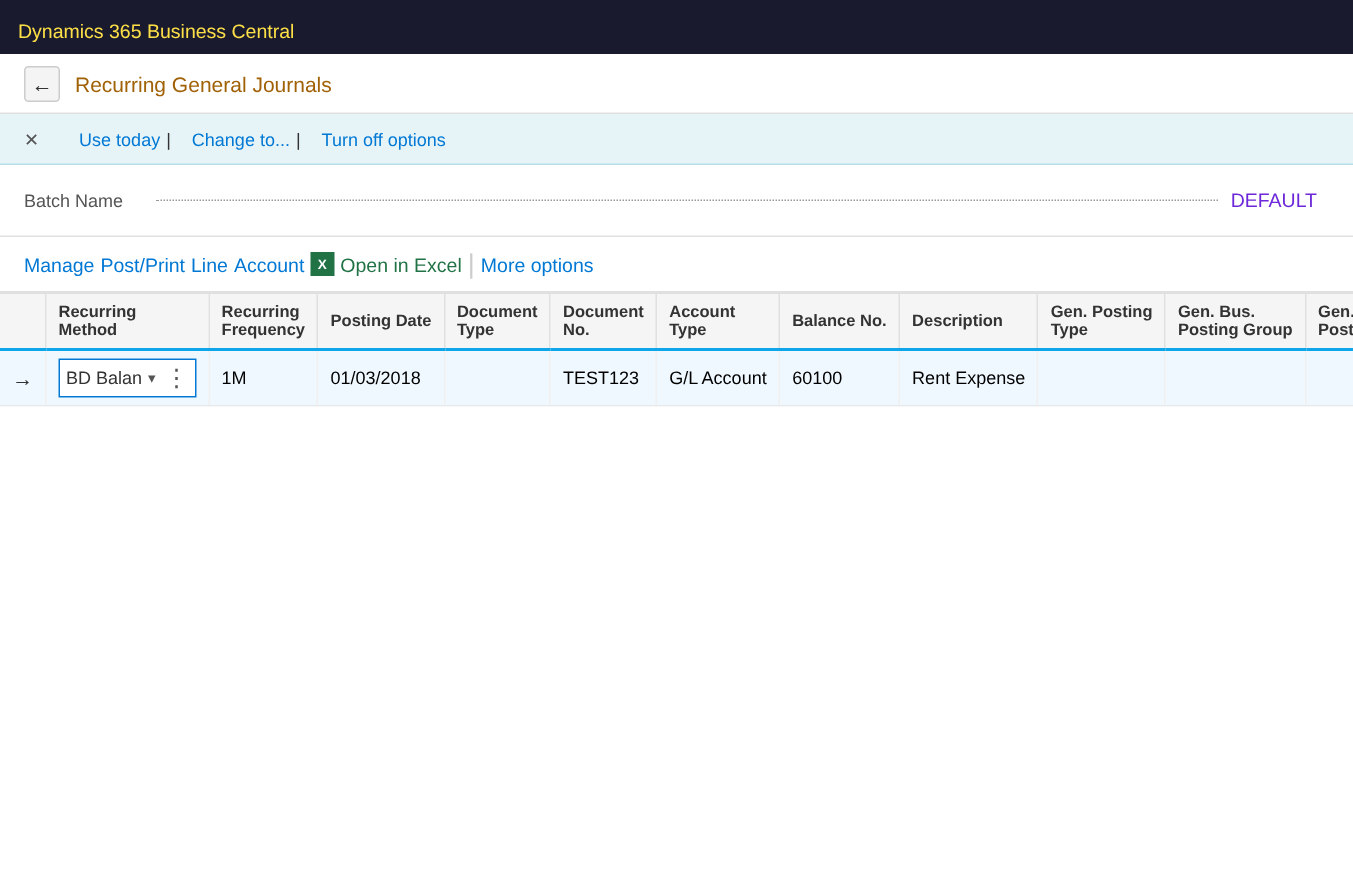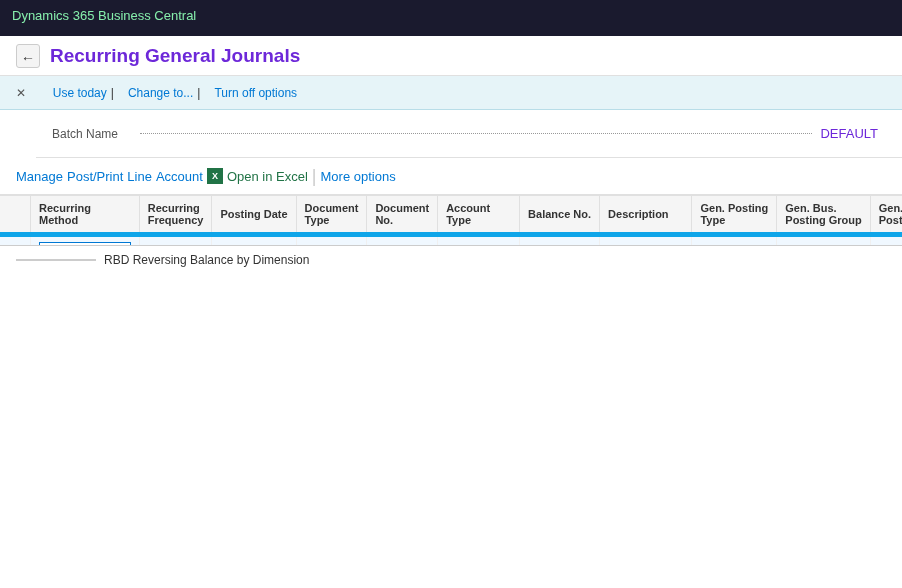--- a/index.html
+++ b/index.html
@@ -1,27 +1,27 @@
 <!DOCTYPE html>
 <html><head>
   <meta charset="utf-8">
   <style>
     * { box-sizing: border-box; margin: 0; padding: 0; }
     body { font-family: 'Segoe UI', Arial, sans-serif; font-size: 13px; background: #fff; width: 902px; height: 588px; overflow: hidden; }
 
     
     .title-bar {
       background: #1a1a2e;
-      color: #86efac;
+      color: #fde047;
       padding: 8px 12px;
       font-size: 13px;
       font-weight: 500;
       height: 36px;
       display: flex;
-      align-items: flex-start;
+      align-items: flex-end;
     }
 
     
     .nav-bar {
       display: flex;
       align-items: center;
       padding: 8px 16px;
       border-bottom: 1px solid #e0e0e0;
       height: 40px;
     }
@@ -33,23 +33,23 @@
       background: #f4f4f4;
       cursor: pointer;
       display: flex;
       align-items: center;
       justify-content: center;
       margin-right: 10px;
       font-size: 14px;
       color: #333;
     }
     .page-title {
-      font-size: 19px;
-      color: #6d28d9;
-      font-weight: 700;
+      font-size: 14px;
+      color: #a16207;
+      font-weight: 400;
     }
 
     
     .reminder-bar {
       background: #e6f4f8;
       border-bottom: 1px solid #b8dde8;
       padding: 6px 16px;
       display: flex;
       align-items: center;
       font-size: 12px;
@@ -69,21 +69,20 @@
       padding-left: 10px;
     }
 
     
     .batch-area {
       padding: 10px 16px;
       display: flex;
       align-items: center;
       border-bottom: 1px solid #e0e0e0;
       height: 48px;
-      margin-left: 36px;
     }
     .batch-label {
       font-size: 12px;
       color: #555;
       width: 80px;
     }
     .batch-dots {
       flex: 1;
       border-bottom: 1px dotted #999;
       margin: 0 8px;
@@ -137,21 +136,21 @@
       overflow: hidden;
       position: relative;
     }
     .data-table {
       width: 100%;
       border-collapse: collapse;
       font-size: 12px;
     }
     .data-table th {
       background: #f5f5f5;
-      border-bottom: 5px solid #0ea5e9;
+      border-bottom: 2px solid #0ea5e9;
       border-right: 1px solid #e0e0e0;
       padding: 6px 8px;
       text-align: left;
       font-weight: 600;
       color: #333;
       white-space: nowrap;
       font-size: 11px;
     }
     .data-table td {
       border-bottom: 1px solid #e8e8e8;
@@ -285,16 +284,13 @@
         <td>G/L Account</td>
         <td>60100</td>
         <td>Rent Expense</td>
         <td></td>
         <td></td>
         <td></td>
       </tr>
     </tbody>
   </table>
 
-  <div class="tooltip-bar">
-    <span>RBD Reversing Balance by Dimension</span>
-  </div>
 </div>
 
 </body></html>

